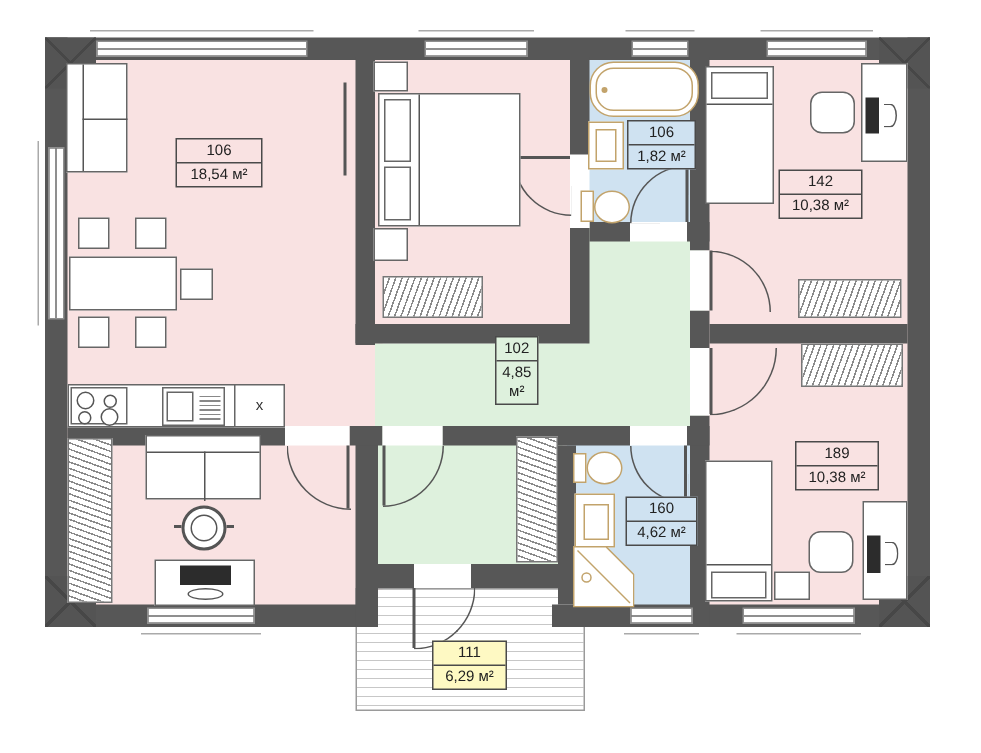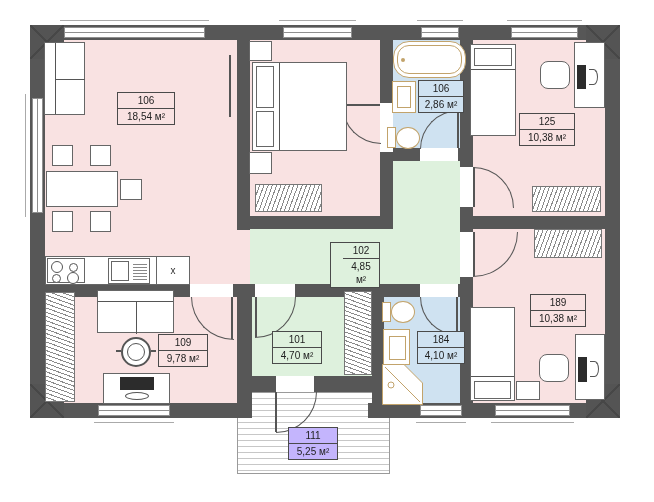--- a/index.html
+++ b/index.html
@@ -26,21 +26,21 @@
   .t{border-color:#c2a36b;}
   .wd{position:absolute;box-sizing:border-box;border:1px solid #777;
       background:#fff repeating-linear-gradient(110deg,transparent 0 3px,#8a8a8a 3px 4px);}
   .wdv{background:#fff repeating-linear-gradient(20deg,transparent 0 3px,#8a8a8a 3px 4px);}
   .deck{position:absolute;box-sizing:border-box;border:1px solid #9a9a9a;
       background:repeating-linear-gradient(180deg,#fff 0 5px,#c7c7c7 5px 6px);}
   .lbl{position:absolute;box-sizing:border-box;border:1px solid #4a4a4a;color:#222;
       font-size:10px;line-height:13px;text-align:center;background:transparent;}
   .lbl .num{border-bottom:1px solid #4a4a4a;padding:1px 2px;}
   .lbl .area{padding:1px 2px;}
-  .lbl.bgw{background:#c4b5fd;} .lbl.bgp{background:#f9e2e2;} .lbl.bgg{background:#def1dd;} .lbl.bgb{background:#cfe2f1;}
+  .lbl.bgw{background:#fef9c3;} .lbl.bgp{background:#f9e2e2;} .lbl.bgg{background:#def1dd;} .lbl.bgb{background:#cfe2f1;}
   .xcell{display:flex;align-items:center;justify-content:center;font-size:10px;color:#333;}
   .circ{position:absolute;box-sizing:border-box;border:1px solid #555;border-radius:50%;background:#fff;}
   .dark{position:absolute;background:#2c2c2c;}
 </style>
 </head>
 <body>
 
 <div class="plan">
 
   <div class="room" style="left:40px;top:35px;width:215px;height:375px;background:#f9e2e2;"></div>
@@ -221,44 +221,36 @@
   </div>
 
   <div class="wd wdv" style="left:344px;top:291px;width:28px;height:84px;"></div>
 
   <div class="lbl bgp" style="left:117px;top:92px;width:58px;">
     <div class="num">106</div>
     <div class="area">18,54 м²</div>
   </div>
   <div class="lbl bgb" style="left:418px;top:80px;width:46px;">
     <div class="num">106</div>
-    <div class="area">2,86 м²</div>
+    <div class="area">1,82 м²</div>
   </div>
   <div class="lbl bgp" style="left:519px;top:113px;width:56px;">
-    <div class="num">125</div>
+    <div class="num">142</div>
     <div class="area">10,38 м²</div>
   </div>
-  <div class="lbl bgg" style="left:330px;top:242px;width:50px;padding-left:12px;">
+  <div class="lbl bgg" style="left:330px;top:224px;width:29px;">
     <div class="num">102</div>
     <div class="area">4,85 м²</div>
   </div>
-  <div class="lbl bgg" style="left:272px;top:331px;width:50px;">
-    <div class="num">101</div>
-    <div class="area">4,70 м²</div>
-  </div>
   <div class="lbl bgb" style="left:417px;top:331px;width:48px;">
-    <div class="num">184</div>
-    <div class="area">4,10 м²</div>
+    <div class="num">160</div>
+    <div class="area">4,62 м²</div>
   </div>
   <div class="lbl bgp" style="left:530px;top:294px;width:56px;">
     <div class="num">189</div>
     <div class="area">10,38 м²</div>
   </div>
-  <div class="lbl bgp" style="left:158px;top:334px;width:50px;">
-    <div class="num">109</div>
-    <div class="area">9,78 м²</div>
-  </div>
   <div class="lbl bgw" style="left:288px;top:427px;width:50px;">
     <div class="num">111</div>
-    <div class="area">5,25 м²</div>
+    <div class="area">6,29 м²</div>
   </div>
 
 </div>
 
 </body></html>

